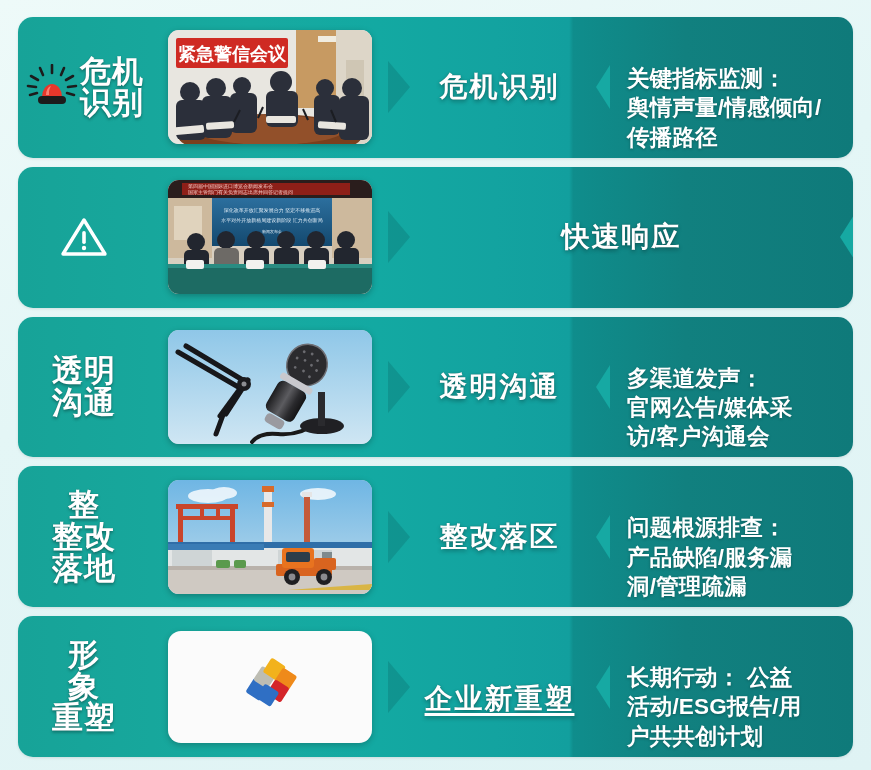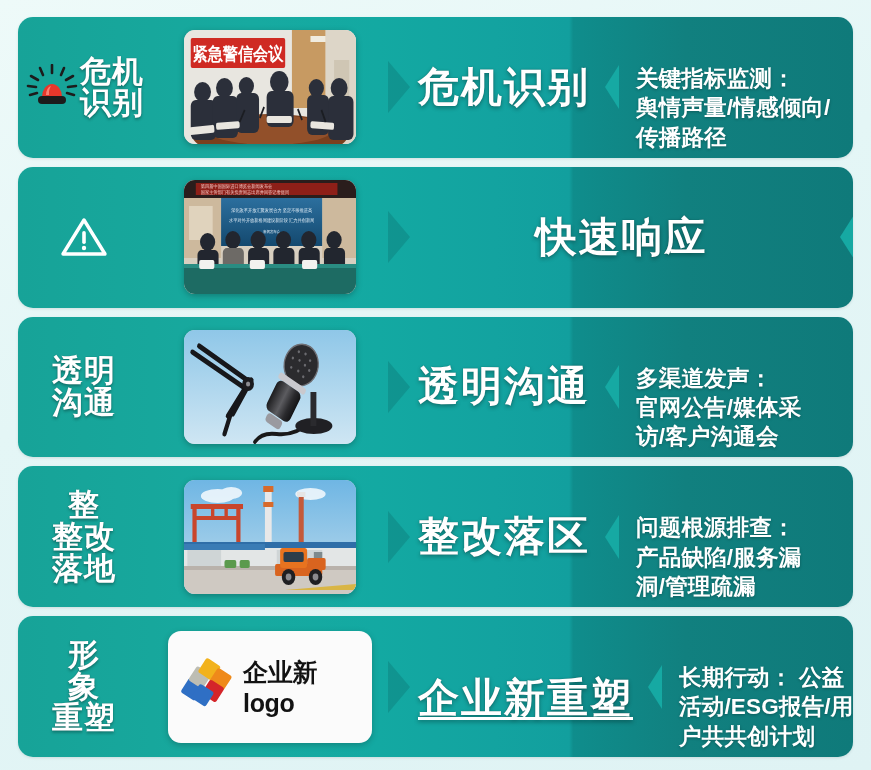--- a/index.html
+++ b/index.html
@@ -82,21 +82,21 @@
     position: relative;
     flex: 0 0 240px;
     width: 240px;
     display: flex;
     align-items: center;
     justify-content: center;
     z-index: 3;
   }
 
   .thumb {
-    width: 172px;
+    width: 204px;
     height: 114px;
     border-radius: 11px;
     overflow: hidden;
     position: relative;
     box-shadow: 0 2px 6px rgba(0,0,0,0.26);
     background: #cfd8dc;
   }
   .thumb svg { display: block; width: 100%; height: 100%; }
 
   
@@ -127,21 +127,21 @@
     flex: 1 1 auto;
     display: flex;
     align-items: center;
     justify-content: center;
     padding-right: 14px;
     z-index: 3;
   }
 
   .big-title {
     color: #ffffff;
-    font-size: 41px;
+    font-size: 28px;
     font-weight: 700;
     letter-spacing: 2px;
     white-space: nowrap;
     text-shadow: 0 2px 4px rgba(0,0,0,0.32), 0 0 1px rgba(0,0,0,0.4);
   }
   .big-title.underlined { text-decoration: underline; text-underline-offset: 5px; text-decoration-thickness: 3px; margin-top: 24px; }
 
   
   .notch {
     position: relative;
@@ -543,21 +543,20 @@
             <g transform="rotate(-12 29 29)">
               <rect x="7" y="22" width="17" height="17" rx="2.5" transform="rotate(45 15.5 30.5)" fill="#2f6fc4"></rect>
               <rect x="17" y="12" width="17" height="17" rx="2.5" transform="rotate(45 25.5 20.5)" fill="#bdbdb3"></rect>
               <rect x="28" y="6" width="17" height="17" rx="2.5" transform="rotate(45 36.5 14.5)" fill="#f2b21c"></rect>
               <rect x="37" y="18" width="17" height="17" rx="2.5" transform="rotate(45 45.5 26.5)" fill="#ef8a1a"></rect>
               <rect x="27" y="28" width="17" height="17" rx="2.5" transform="rotate(45 35.5 36.5)" fill="#d4252a"></rect>
               <rect x="16" y="30" width="17" height="17" rx="2.5" transform="rotate(45 24.5 38.5)" fill="#2f6fc4"></rect>
             </g>
           </svg>
         </span>
-        <span class="logo-text">企业新logo</span>
       </div>
     </div>
 
     <div class="arrow-sep"></div>
 
     <div class="cell-title">
       <div class="big-title underlined">企业新重塑</div>
     </div>
 
     <div class="notch"></div>

